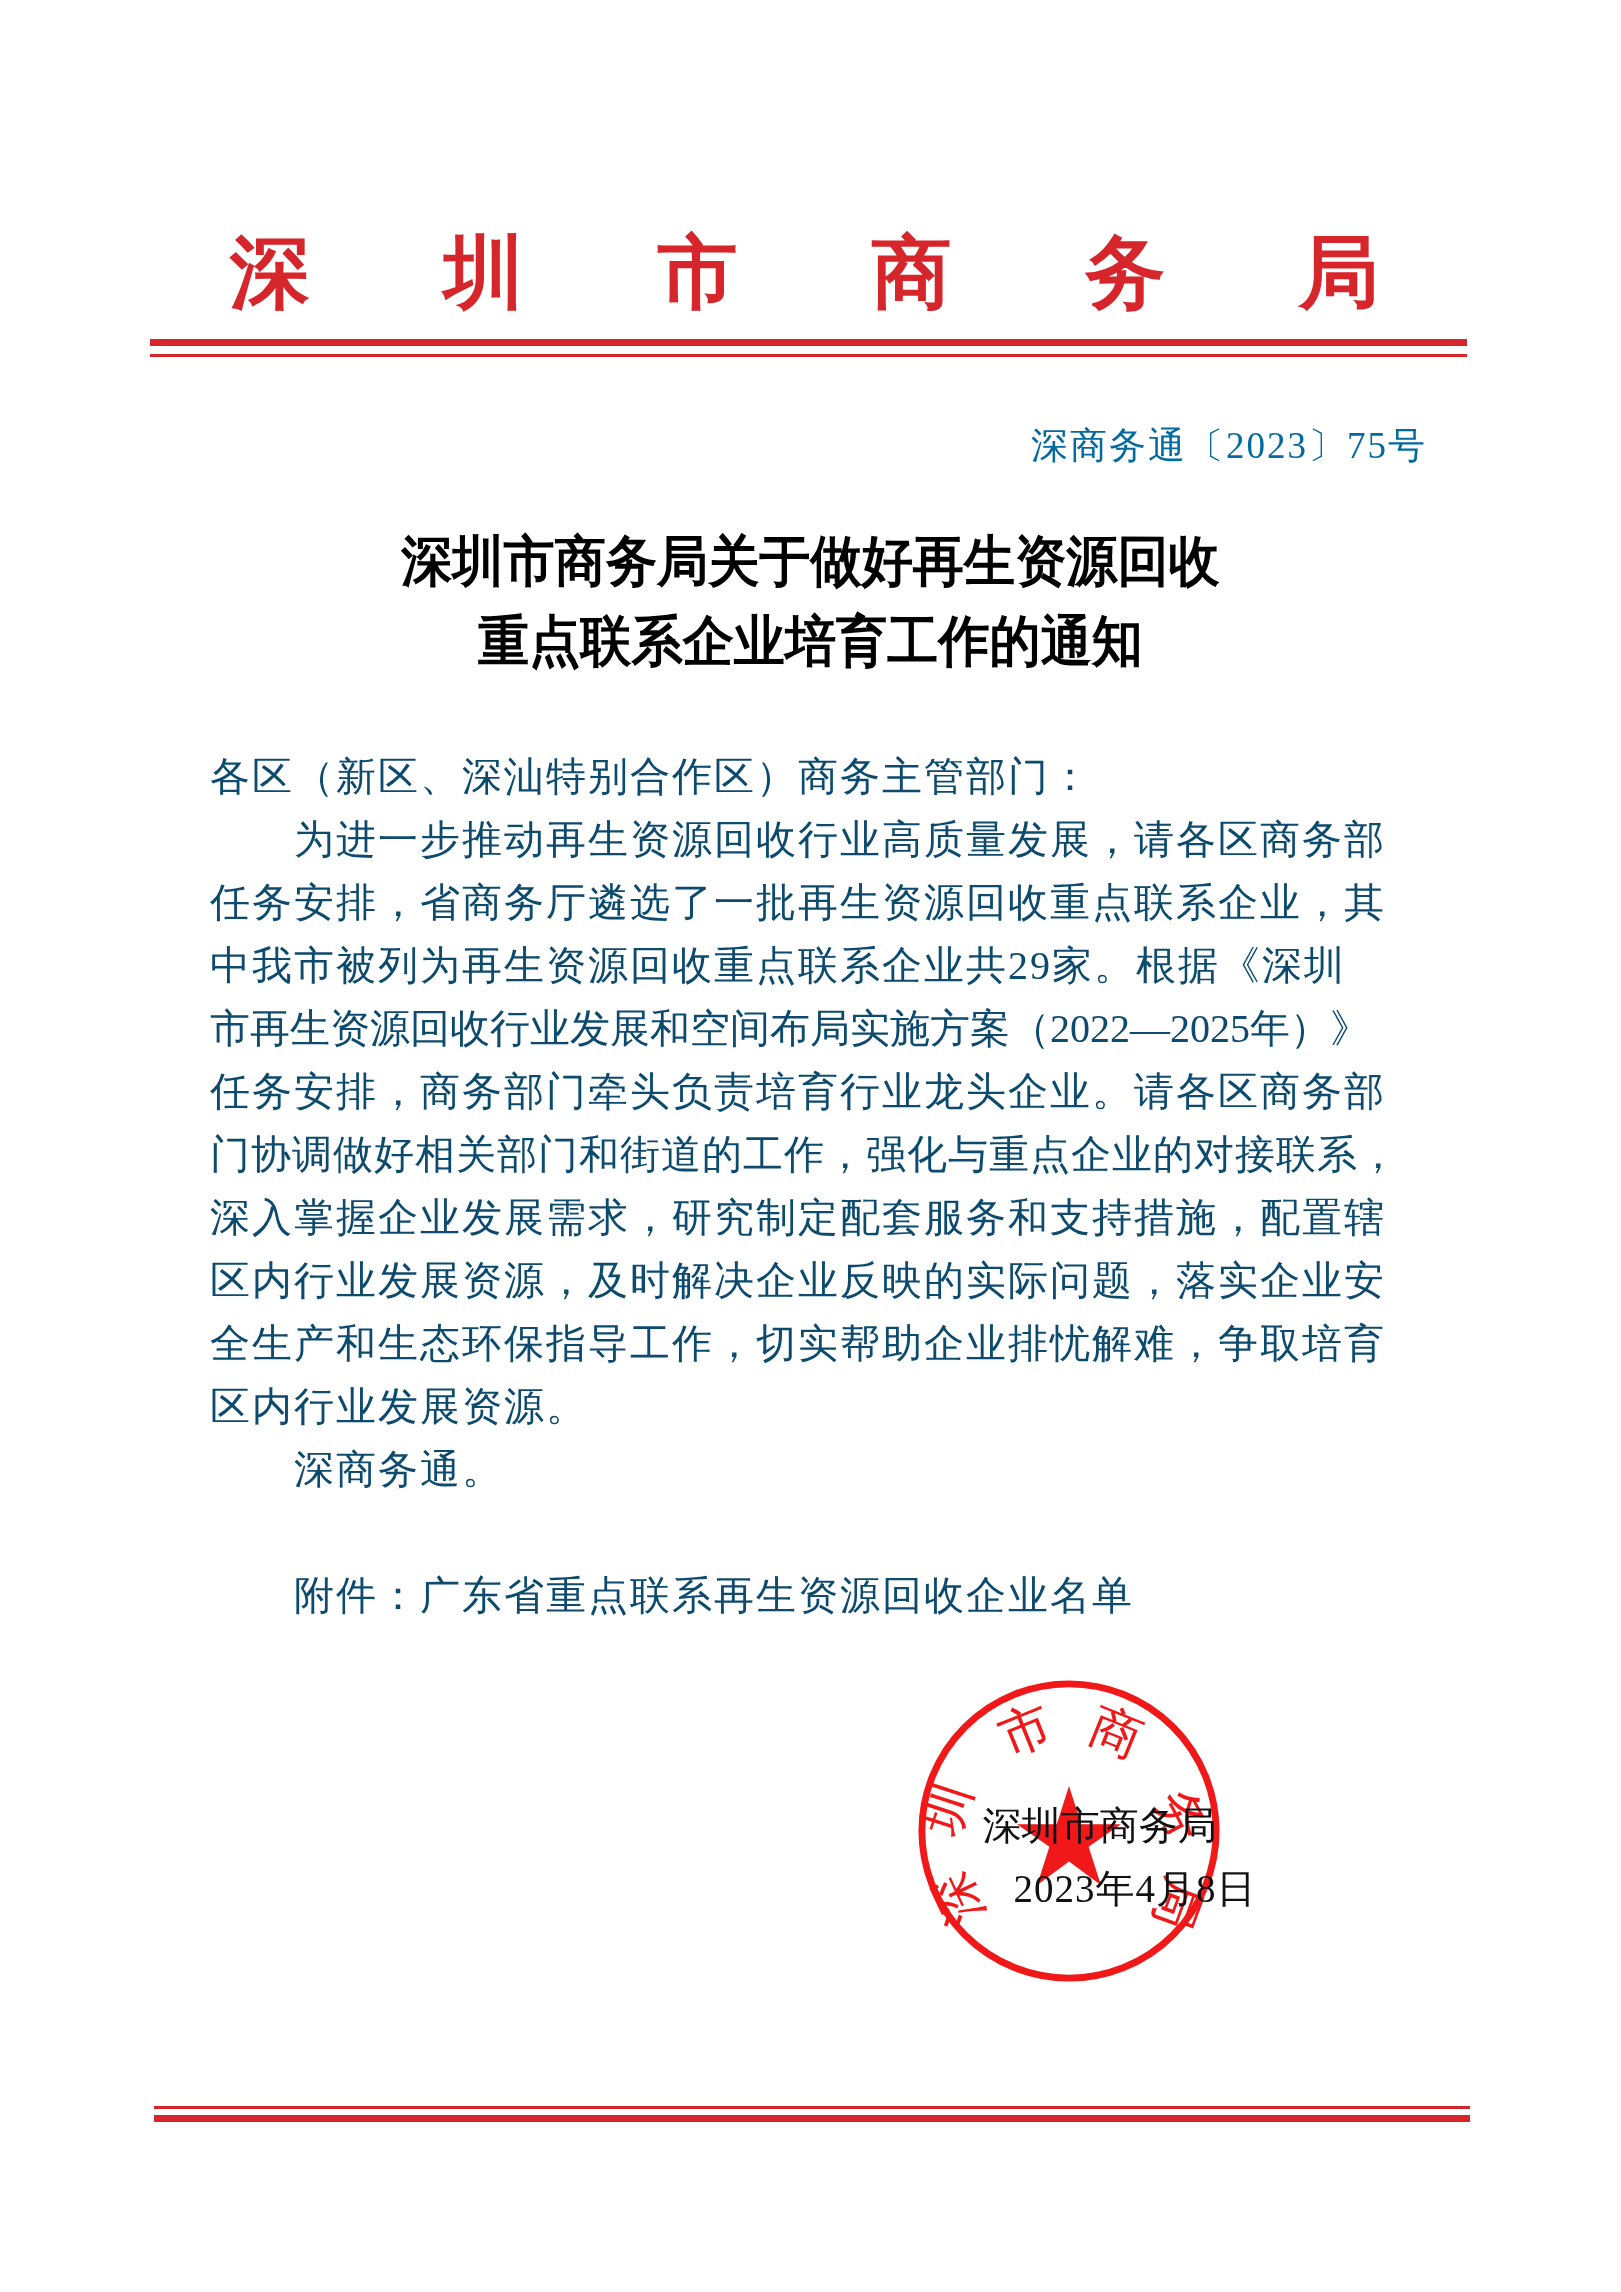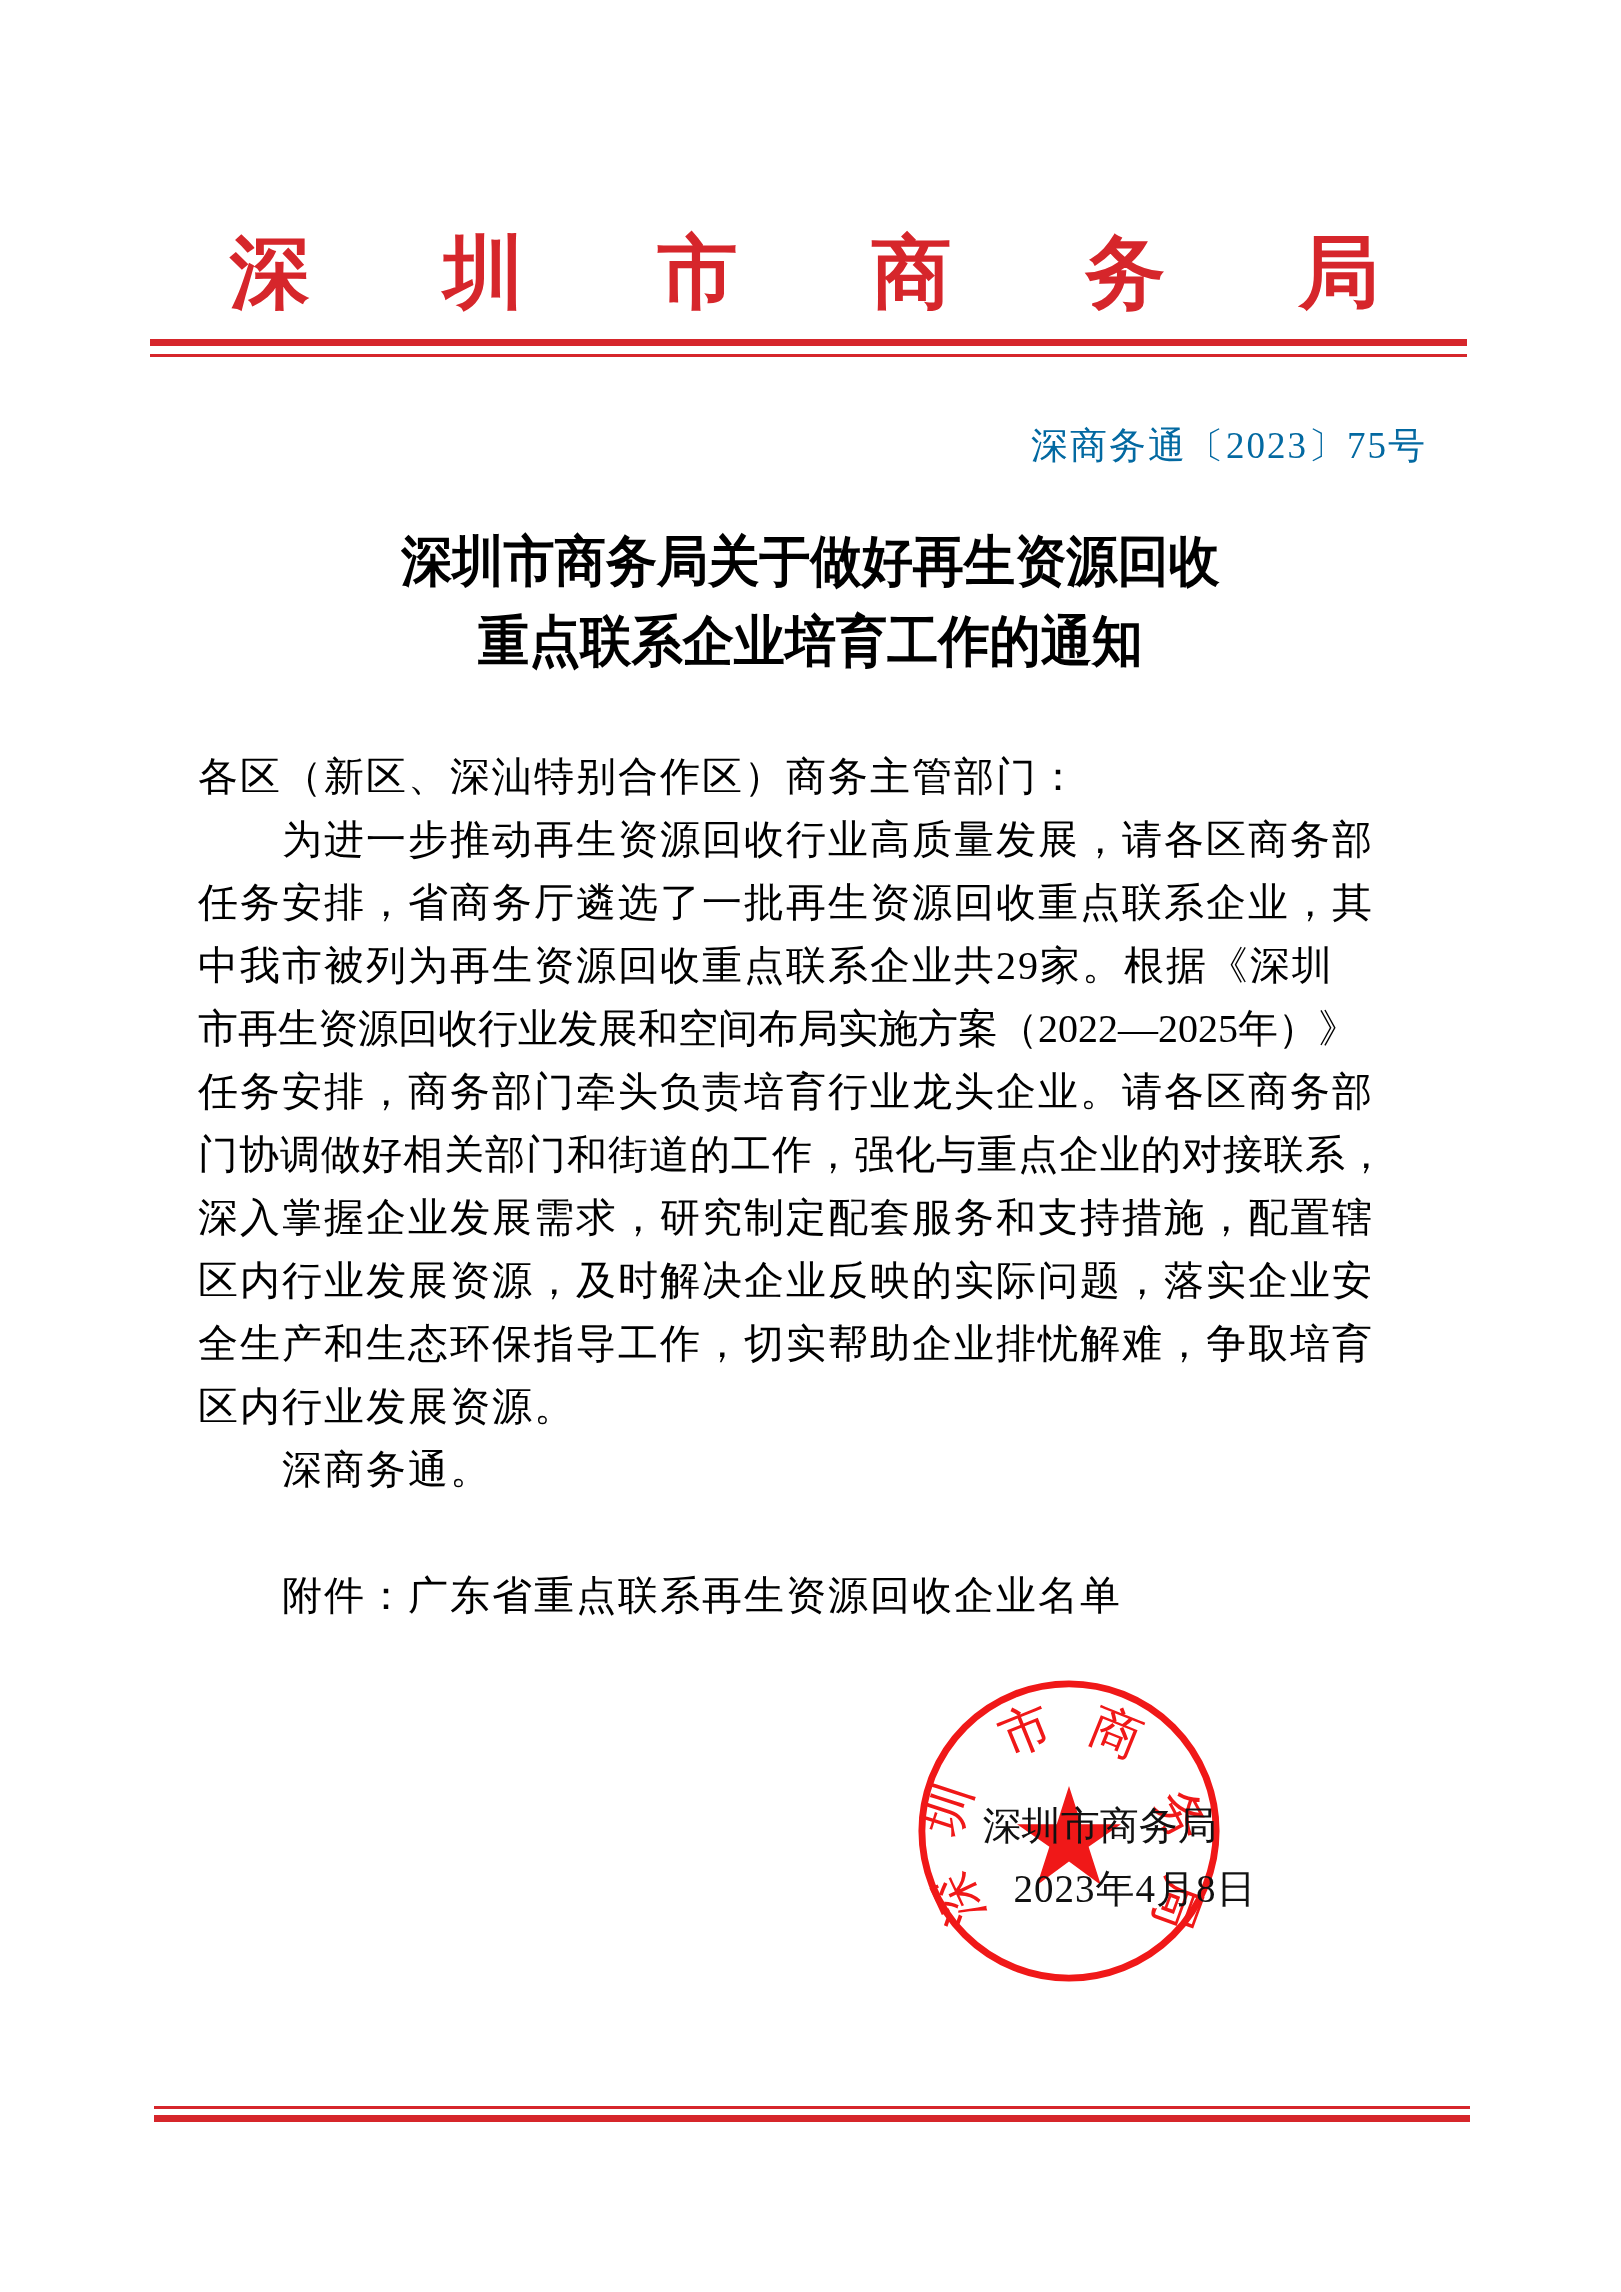--- a/index.html
+++ b/index.html
@@ -29,23 +29,23 @@
 
   .title {
     position: absolute; left: 0; width: 1621px; top: 521px;
     text-align: center;
     font-family: "DejaVu Serif", "Liberation Serif", serif;
     font-weight: bold; font-size: 55px; line-height: 80px; color: #000;
     transform: scaleX(0.93);
   }
 
   .body {
-    position: absolute; left: 198px; top: 745px; width: 1225px;
+    position: absolute; left: 210px; top: 745px; width: 1225px;
     font-family: "Liberation Serif", "DejaVu Serif", serif;
-    font-size: 40px; line-height: 63px; color: #000000;
+    font-size: 40px; line-height: 63px; color: #0c4a6e;
   }
   .body p { margin: 0; text-align: justify; text-align-last: left; letter-spacing: 2px; }
   .body .indent { text-indent: 84px; }
   .body .gap { height: 63px; }
 
   .stamp {
     position: absolute; left: 916px; top: 1678px; width: 306px; height: 306px;
   }
 
   .signature {

